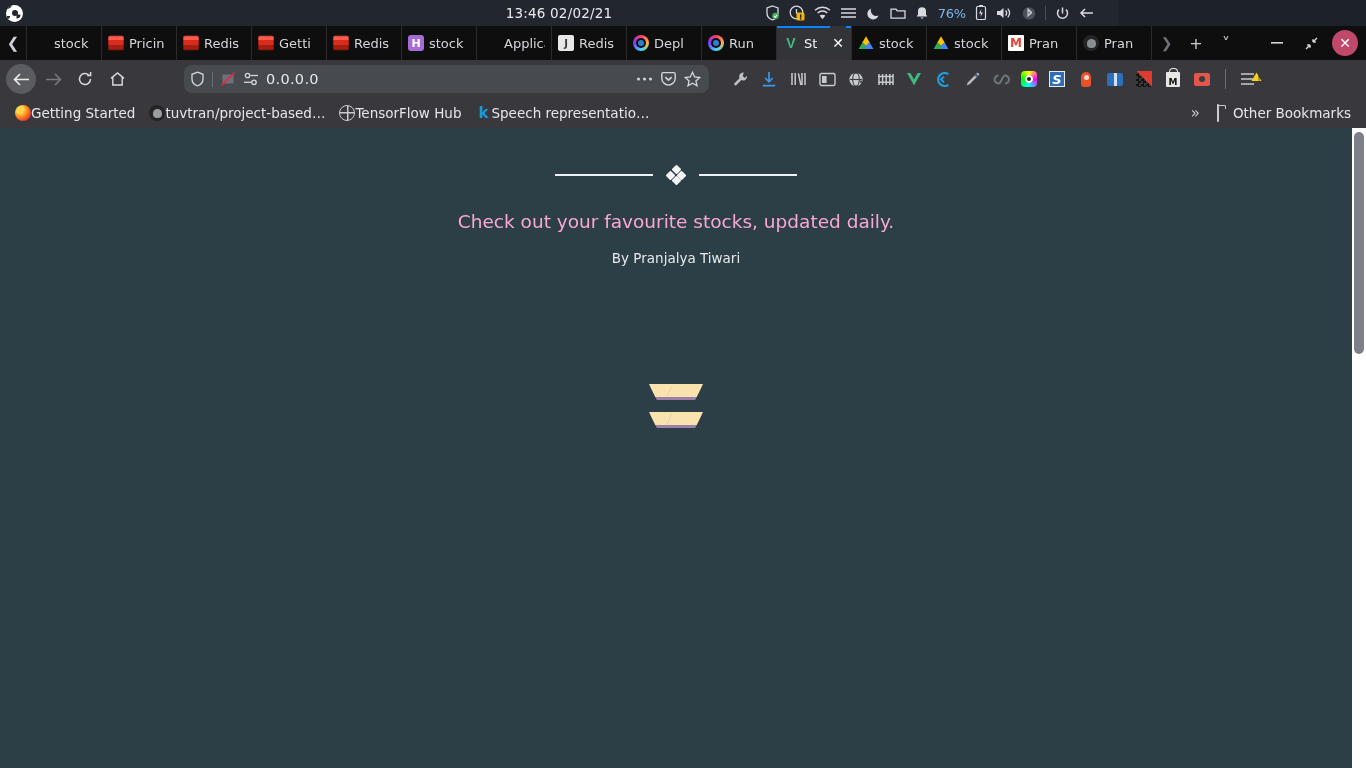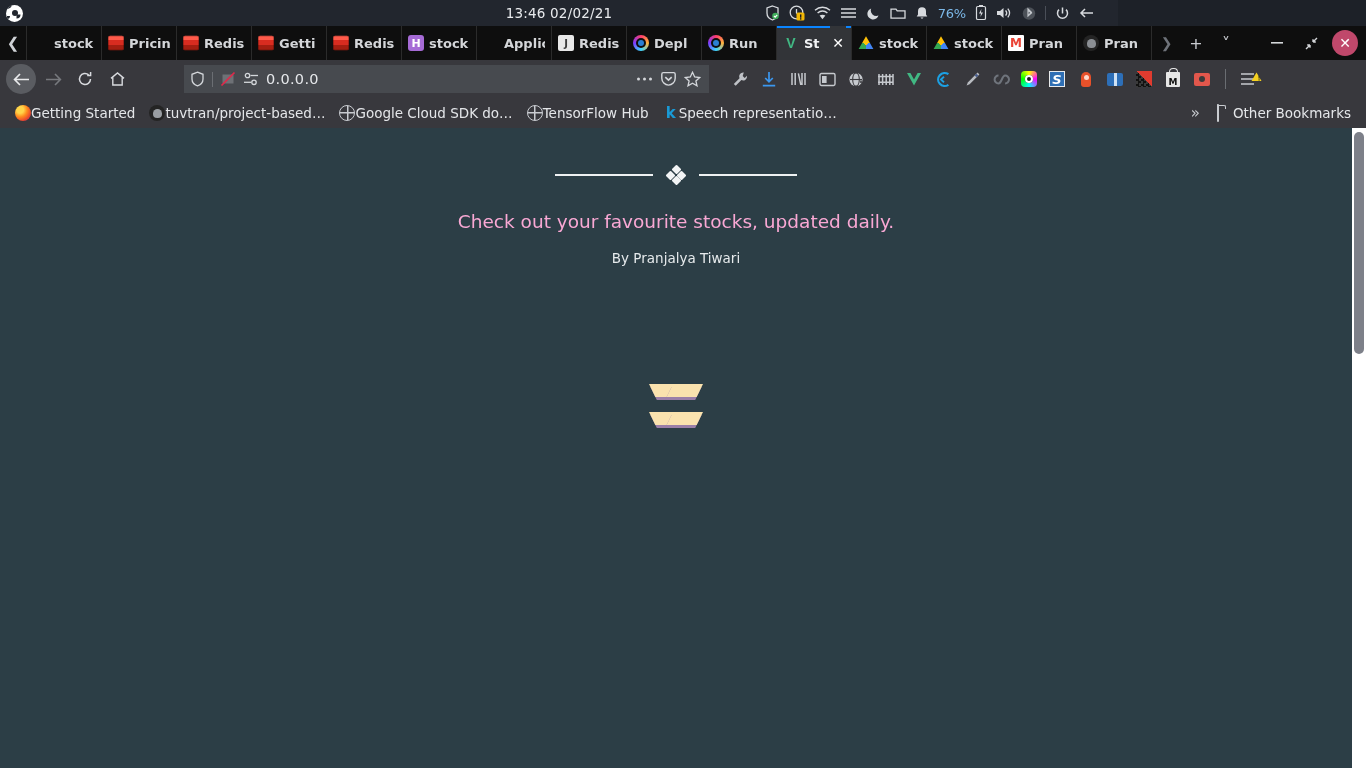--- a/index.html
+++ b/index.html
@@ -67,21 +67,21 @@
   }
   .tab:first-of-type { border-left: 1px solid #2b2b2b; }
   .tab.active {
     background: #323438;
     color: #f2f3f5;
   }
   .tab.active::before {
     content: ""; position: absolute; top: 0; left: 0; right: 0;
     height: 2px; background: #0a84ff;
   }
-  .tab-label { overflow: hidden; flex: 1; font-weight: bold; }
+  .tab-label { overflow: hidden; flex: 1; }
   .tab-close {
     position: absolute; right: 5px; top: 0; bottom: 0;
     display: flex; align-items: center; justify-content: center;
     width: 16px; color: #ffffff; font-size: 14px; font-weight: 600;
     background: #323438;
   }
   .fav { width: 16px; height: 16px; flex: 0 0 16px; position: relative; }
 
   
   .fav-redis {
@@ -166,21 +166,21 @@
   }
   .nav-btn {
     width: 30px; height: 30px; border-radius: 50%;
     display: flex; align-items: center; justify-content: center;
     color: #d8dade; font-size: 16px;
   }
   #nav-back { background: #5a5c61; color: #e9eaec; }
   #nav-forward { color: #77797e; }
   #url-wrap {
     flex: 1; height: 28px; margin: 0 6px 0 50px;
-    background: #474a4f; border-radius: 0;
+    background: #474a4f; border-radius: 8px;
     display: flex; align-items: center; padding: 0 6px; gap: 7px;
     max-width: 525px;
   }
   .url-icon { display: flex; align-items: center; justify-content: center; }
   .url-sep { width: 1px; height: 15px; background: #6b6e73; }
   #url-text { color: #e6e8eb; font-size: 14.5px; letter-spacing: .3px; }
   #url-right { display: flex; align-items: center; gap: 2px; }
   #tool-icons {
     display: flex; align-items: center; gap: 11px;
     margin-left: 14px; padding-right: 6px;
@@ -703,26 +703,20 @@
           <span style="display:block;width:16px;height:16px;border-radius:50%;background:#242424;position:relative">
             <span style="position:absolute;left:3.5px;top:3.5px;width:9px;height:9px;border-radius:50% 50% 45% 45%;background:#9a9ea3"></span>
           </span>
         </span>
         <span>tuvtran/project-based…</span>
       </span>
       <span class="bm">
         <span class="bm-ico">
           <span class="ico-globe" style="display: block; width: 16px; height: 16px;"></span>
         </span>
-        <span>Google Cloud SDK do…</span>
-      </span>
-      <span class="bm">
-        <span class="bm-ico">
-          <span class="ico-globe" style="display: block; width: 16px; height: 16px;"></span>
-        </span>
         <span>TensorFlow Hub</span>
       </span>
       <span class="bm">
         <span class="bm-ico">
           <span class="ico-k" style="display:flex;width:16px;height:16px">k</span>
         </span>
         <span>Speech representatio…</span>
       </span>
     </div>
   <div id="bm-right">

